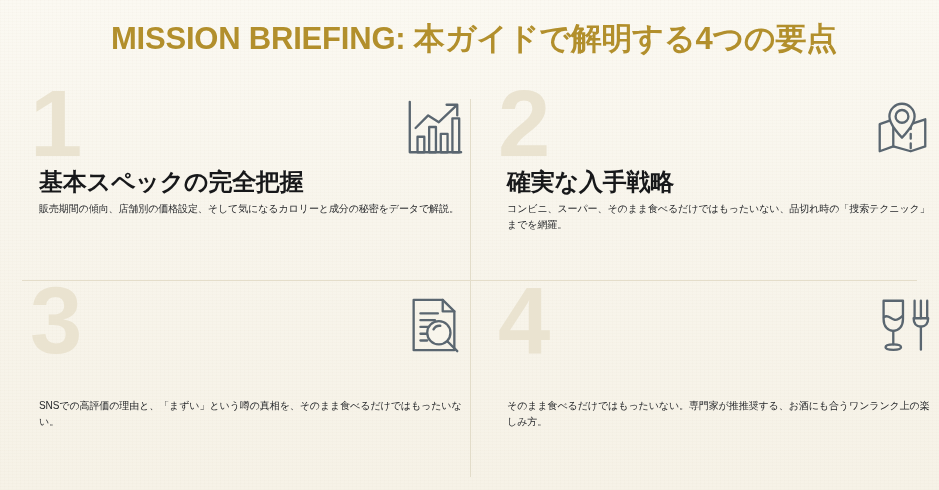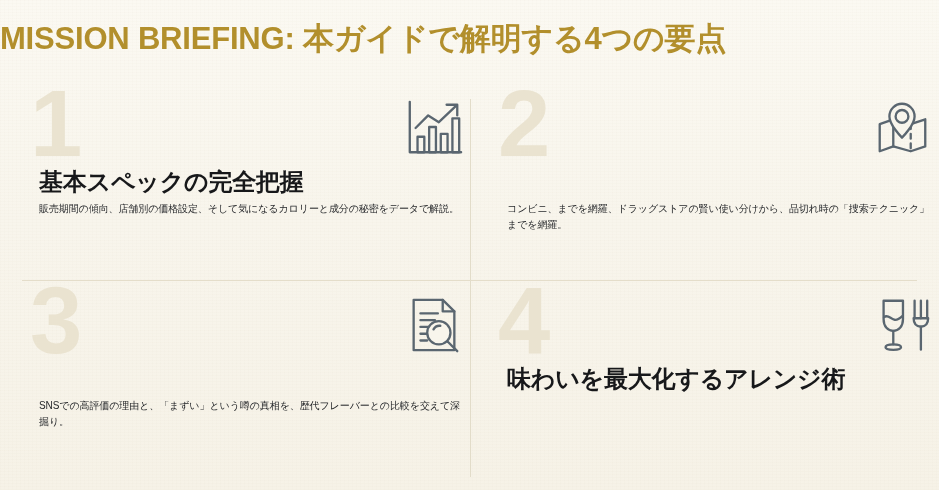--- a/index.html
+++ b/index.html
@@ -33,23 +33,24 @@
     background-image:
       repeating-linear-gradient(0deg, rgba(160,140,100,0.020) 0 1px, rgba(255,255,255,0) 1px 3px),
       repeating-linear-gradient(90deg, rgba(160,140,100,0.016) 0 1px, rgba(255,255,255,0) 1px 4px);
     pointer-events: none;
     z-index: 0;
   }
 
   
   .title-wrap {
     position: absolute;
-    left: 0;
+    left: 8px;
     top: 20px;
     width: 932px;
+    text-align: center;
     z-index: 3;
   }
   .title {
     display: inline-block;
     font-size: 31px;
     font-weight: bold;
     letter-spacing: -0.2px;
     color: #b28f2c;
     white-space: nowrap;
     line-height: 1.2;
@@ -177,54 +178,55 @@
       <div class="bignum">2</div>
       <div class="icon">
         <svg viewBox="0 0 64 64" fill="none" stroke="#5a6670" stroke-width="2.4" stroke-linecap="round" stroke-linejoin="round">
           <path d="M23 23 L9 28 V56 L23 51 L41 56 L56 51 V23 L41 28"></path>
           <path d="M23 23 V51"></path>
           <path d="M41 28 V56" stroke-dasharray="5 5"></path>
           <path d="M32 7 C24.8 7 19 12.8 19 20 C19 29 32 42 32 42 C32 42 45 29 45 20 C45 12.8 39.2 7 32 7 Z" fill="#f8f5ec"></path>
           <circle cx="32" cy="20" r="6.6"></circle>
         </svg>
       </div>
-      <div class="body">コンビニ、までを網羅、ドラッグストアの賢い使い分けから、品切れ時の「捜索テクニック」までを網羅。</div>
+      <div class="heading">確実な入手戦略</div>
+      <div class="body">コンビニ、スーパー、そのまま食べるだけではもったいない、品切れ時の「捜索テクニック」までを網羅。</div>
     </div>
 
     <div class="cell c3">
       <div class="bignum">3</div>
       <div class="icon">
         <svg viewBox="0 0 64 64" fill="none" stroke="#5a6670" stroke-width="2.4" stroke-linecap="round" stroke-linejoin="round">
           <path d="M11 6 H41 L53 18 V58 H11 Z"></path>
           <path d="M41 6 V18 H53"></path>
           <path d="M18 20 H36"></path>
           <path d="M18 27 H33"></path>
           <path d="M18 34 H27"></path>
           <path d="M18 41 H25"></path>
           <path d="M18 48 H25"></path>
           <circle cx="37" cy="40" r="12" fill="#f8f5ec"></circle>
           <path d="M31.5 36.5 A7 7 0 0 1 38.5 32.8"></path>
           <path d="M46 49 L56 59"></path>
         </svg>
       </div>
-      <div class="body">SNSでの高評価の理由と、「まずい」という噂の真相を、歴代フレーバーとの比較を交えて深掘り。</div>
+      <div class="body">SNSでの高評価の理由と、「まずい」という噂の真相を、そのまま食べるだけではもったいない。</div>
     </div>
 
     <div class="cell c4">
       <div class="bignum">4</div>
       <div class="icon">
         <svg viewBox="0 0 64 64" fill="none" stroke="#5a6670" stroke-width="2.4" stroke-linecap="round" stroke-linejoin="round">
           <path d="M13 7 H33 V26 C33 33.5 28.5 38 23 38 C17.5 38 13 33.5 13 26 Z"></path>
           <path d="M13.4 24 C17 20.5 20 25.5 24 26.5 C27.5 27.4 30.5 24.5 32.6 22.6"></path>
           <path d="M23 38 V52"></path>
           <path d="M15 55 C15 52.7 18.6 52 23 52 C27.4 52 31 52.7 31 55 C31 57 27.4 57.6 23 57.6 C18.6 57.6 15 57 15 55 Z"></path>
           <path d="M45 7 V25"></path>
           <path d="M51.5 7 V25"></path>
           <path d="M58 7 V25"></path>
           <path d="M44 25 H59 C59 31 55.5 33.5 51.5 33.8 C47.5 33.5 44 31 44 25 Z"></path>
           <path d="M51.5 33.8 V57.5"></path>
         </svg>
       </div>
-      <div class="heading">味わいを最大化するアレンジ術</div>
+      <div class="body">そのまま食べるだけではもったいない。専門家が推推奨する、お酒にも合うワンランク上の楽しみ方。</div>
     </div>
 
   </div>
 </div>
 
 </body></html>

